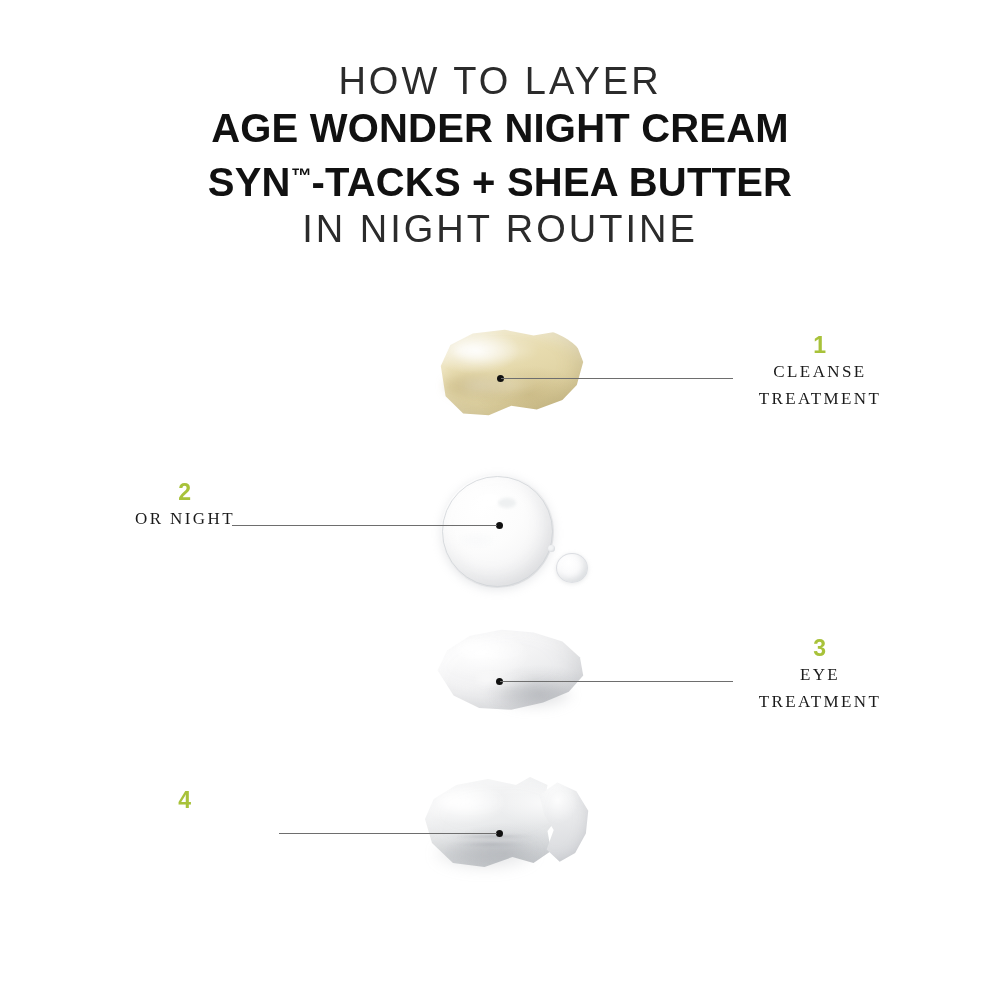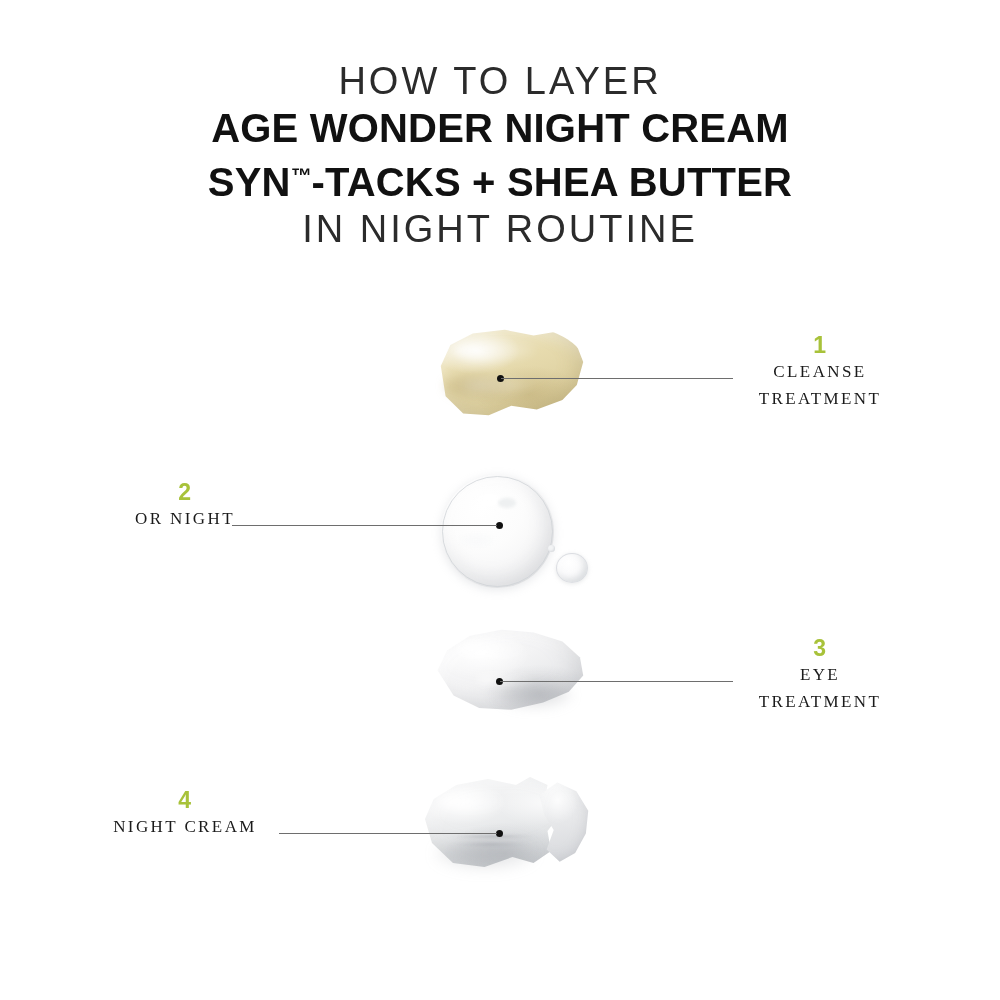--- a/index.html
+++ b/index.html
@@ -367,17 +367,16 @@
       <div class="lobe"></div>
       <div class="hl-a"></div>
       <div class="streak"></div>
       <div class="streak2"></div>
       <div class="sh-a"></div>
     </div>
     <div class="dot" style="left:496px; top:65px;"></div>
     <div class="connector" style="left:279px; top:68px; width:218px;"></div>
     <div class="caption caption-left" style="top:22px;">
       <div class="step-num">4</div>
-      <div class="step-label">NIGHT CREAM</div>
     </div>
   </div>
 
 </div>
 
 </body></html>

